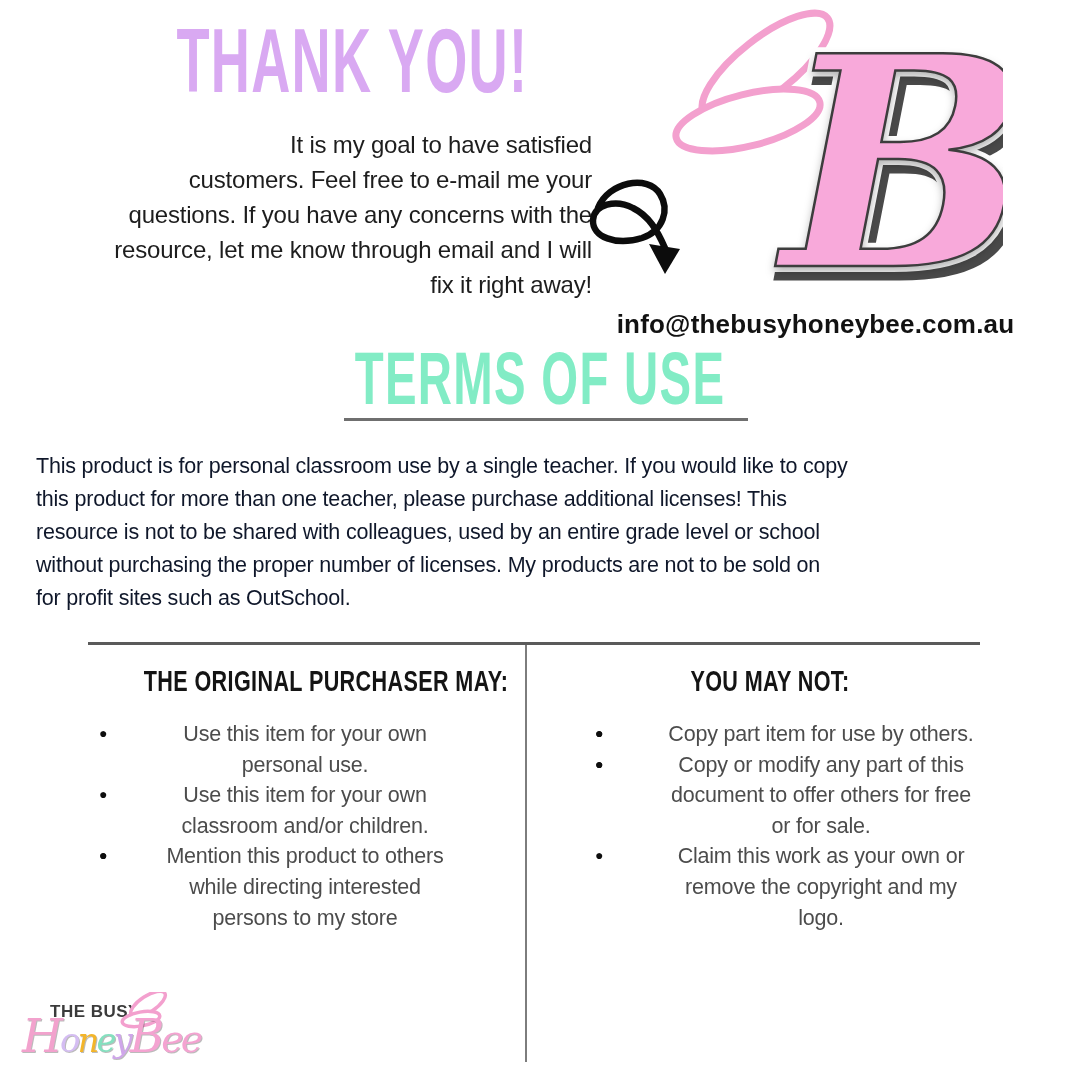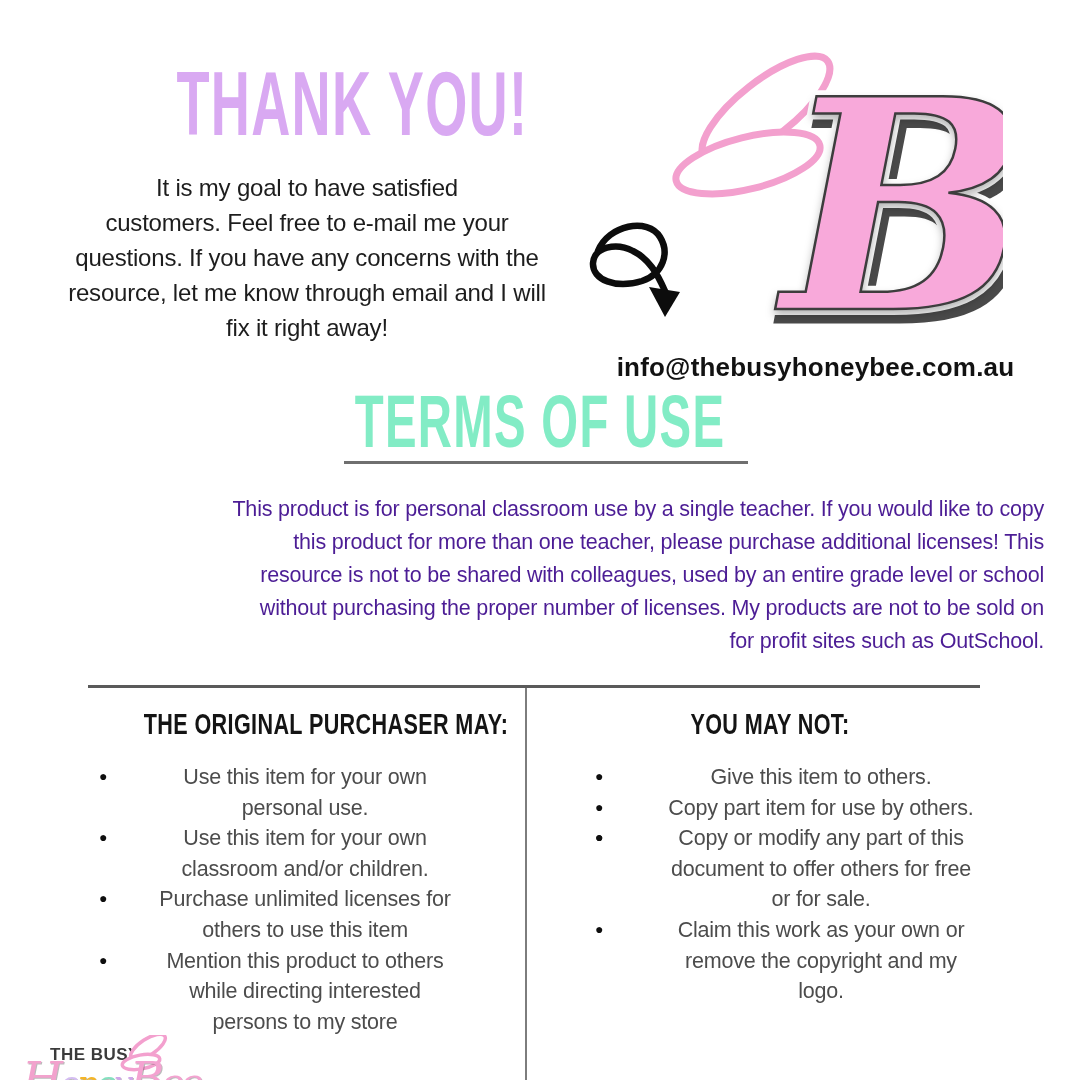--- a/index.html
+++ b/index.html
@@ -1,33 +1,33 @@
 <!DOCTYPE html>
 <html><head>
 <meta charset="utf-8">
 <style>
   * { margin:0; padding:0; box-sizing:border-box; }
   html,body { background:#ffffff; }
   body {
     width:1080px; height:1080px; position:relative; overflow:hidden;
     font-family:"Liberation Sans", sans-serif;
   }
-  .page { position:absolute; inset:0; background:#ffffff;margin-top:43px; }
+  .page { position:absolute; inset:0; background:#ffffff; }
 
   
   .thank-you {
     position:absolute; left:105px; top:14px; width:420px;
     text-align:center; font-size:82px; font-weight:800; line-height:1.05;
     letter-spacing:2px; white-space:nowrap;
     transform:scale(0.66,1.1); transform-origin:center top;
   }
   .intro {
     position:absolute; left:22px; top:127px; width:570px;
     font-size:24px; line-height:35px; color:#1d1d1d;
-    text-align:center; white-space:pre-line; letter-spacing:-0.2px;
+    text-align:right; white-space:pre-line; letter-spacing:-0.2px;
   }
   .arrow-wrap { position:absolute; left:586px; top:174px; width:108px; height:118px; }
 
   
   .big-logo { position:absolute; left:658px; top:4px; width:345px; height:302px; }
   .big-logo text {
     font-family:"DejaVu Serif", serif; font-style:italic; font-weight:bold;
     font-size:292px;
   }
   .b-front { filter:drop-shadow(0 5px 4px rgba(0,0,0,0.28)); }
@@ -44,22 +44,22 @@
     text-align:center; font-size:74px; font-weight:800; line-height:1.05;
     letter-spacing:2px; white-space:nowrap;
     transform:scale(0.64,1.0); transform-origin:center top;
   }
   .terms-underline {
     position:absolute; left:344px; top:418px; width:404px; height:3px;
     background:#6f6f6f;
   }
   .terms-body {
     position:absolute; left:36px; top:450px; width:1008px;
-    font-size:21.5px; line-height:33px; color:#4c1d95;
-    text-align:right; white-space:pre-line; letter-spacing:-0.2px;
+    font-size:21.5px; line-height:33px; color:#0f172a;
+    text-align:left; white-space:pre-line; letter-spacing:-0.2px;
   }
 
   
   .hline { position:absolute; left:88px; top:642px; width:892px; height:3px; background:#5a5a5a; }
   .vline { position:absolute; left:525px; top:645px; width:2px; height:417px; background:#7d7d7d; }
 
   
   .col-header {
     position:absolute; top:666px; text-align:center; font-size:30px;
     font-weight:800; color:#141414; line-height:1; white-space:nowrap;
@@ -145,29 +145,28 @@
   <div class="vline"></div>
 
   <div class="col-header left">THE ORIGINAL PURCHASER MAY:</div>
   <div class="col-header right">YOU MAY NOT:</div>
 
   <ul class="list left">
       <li><span class="bullet">●</span><span>Use this item for your own
 personal use.</span></li>
       <li><span class="bullet">●</span><span>Use this item for your own
 classroom and/or children.</span></li>
-      <li><span class="bullet">●</span><span>Purchase unlimited licenses for
-others to use this item</span></li>
+      <li><span class="bullet">●</span></li>
       <li><span class="bullet">●</span><span>Mention this product to others
 while directing interested
 persons to my store</span></li>
     </ul>
 
   <ul class="list right">
-      <li><span class="bullet">●</span><span>Give this item to others.</span></li>
+      <li><span class="bullet">●</span></li>
       <li><span class="bullet">●</span><span>Copy part item for use by others.</span></li>
       <li><span class="bullet">●</span></li>
       <li><span class="bullet">●</span><span>Copy or modify any part of this
 document to offer others for free
 or for sale.</span></li>
       <li><span class="bullet">●</span><span>Claim this work as your own or
 remove the copyright and my
 logo.</span></li>
     </ul>
 

